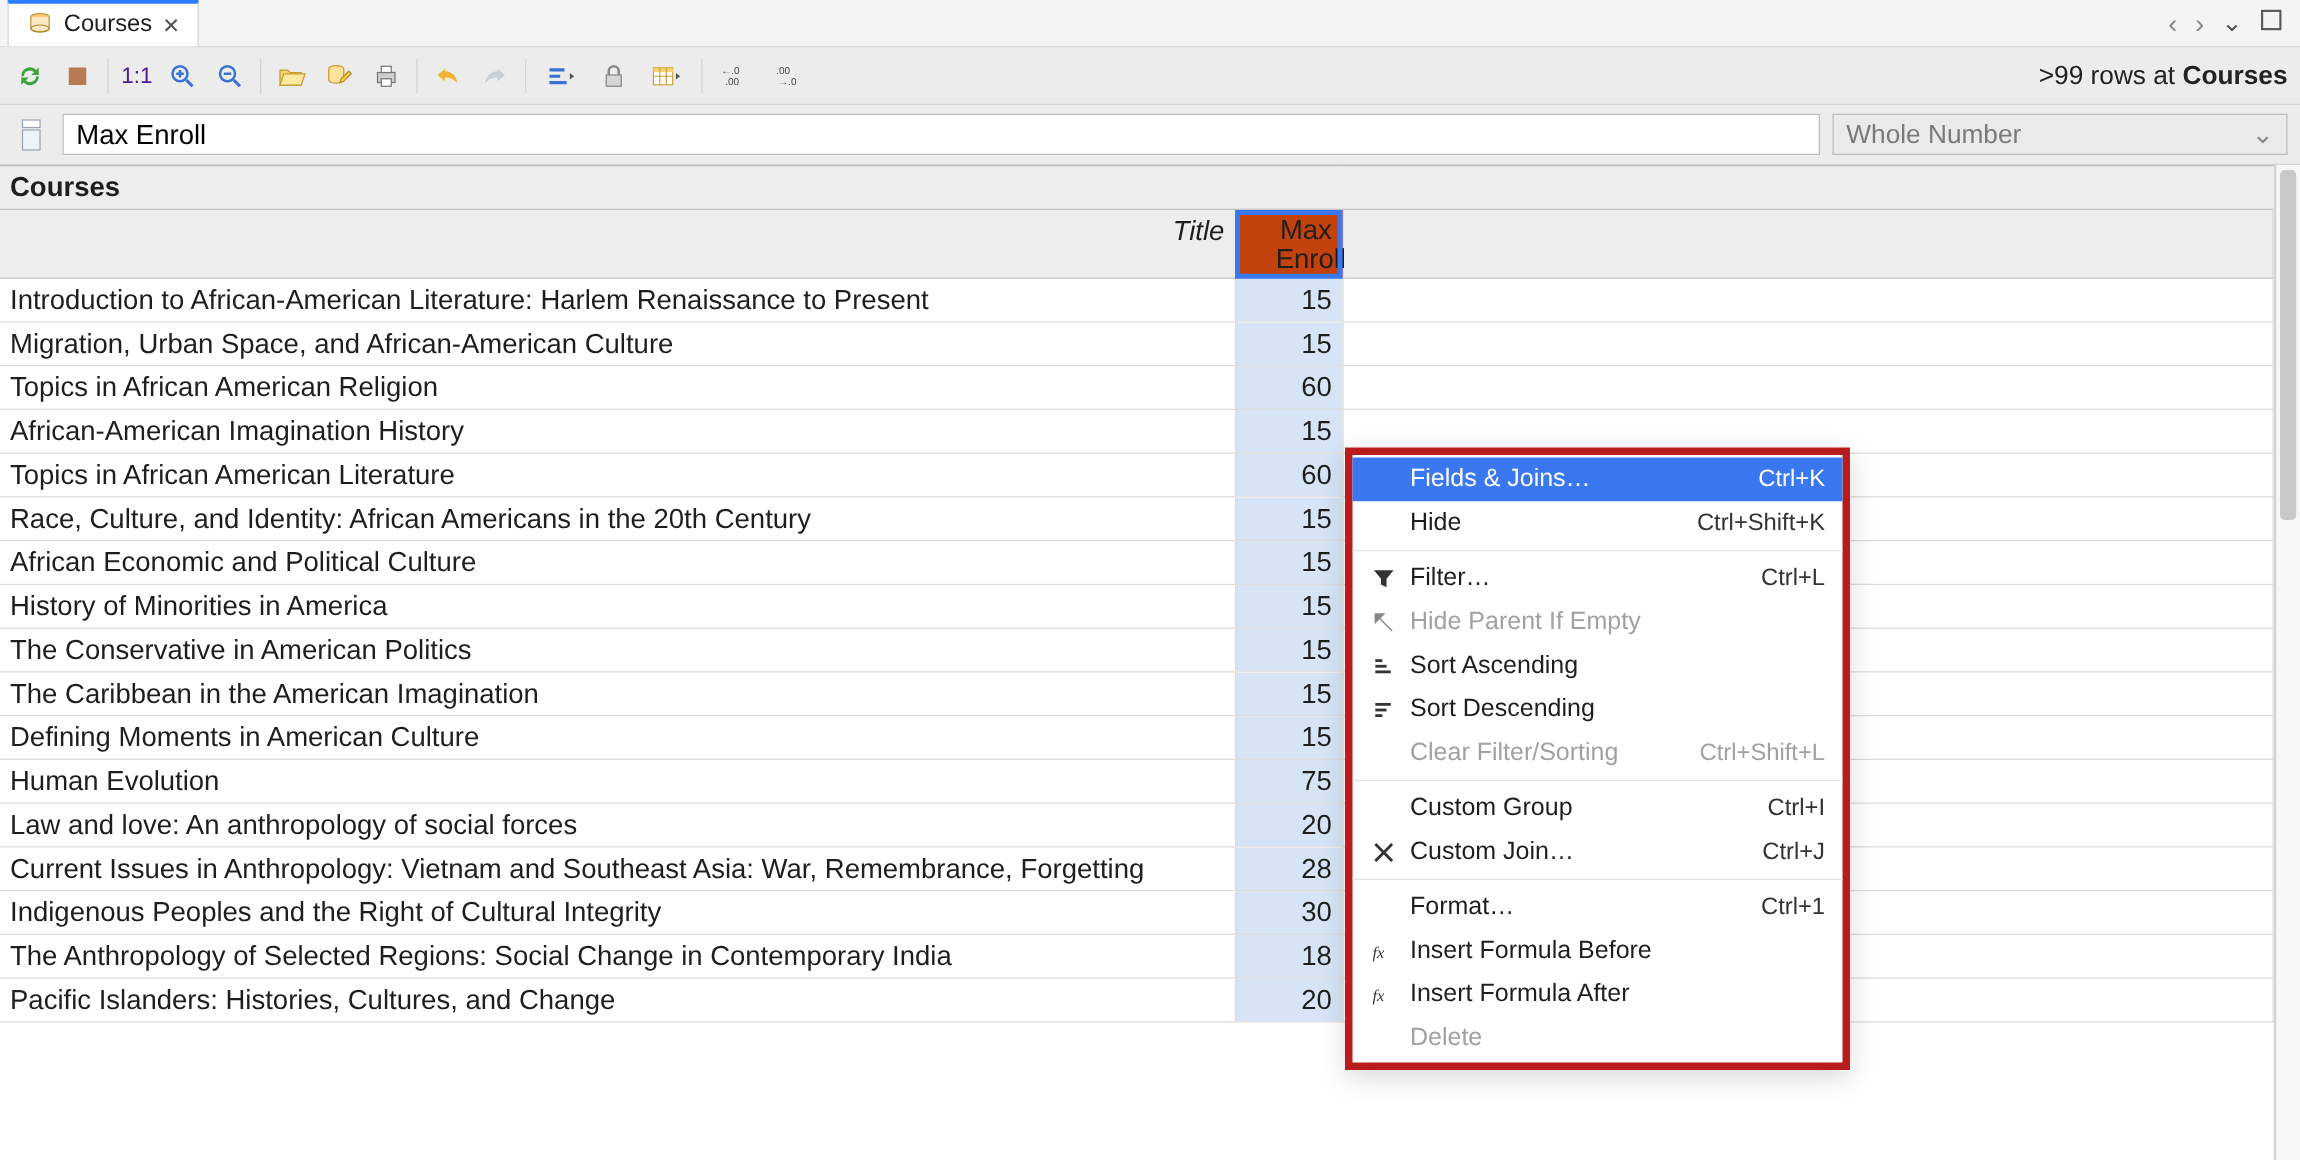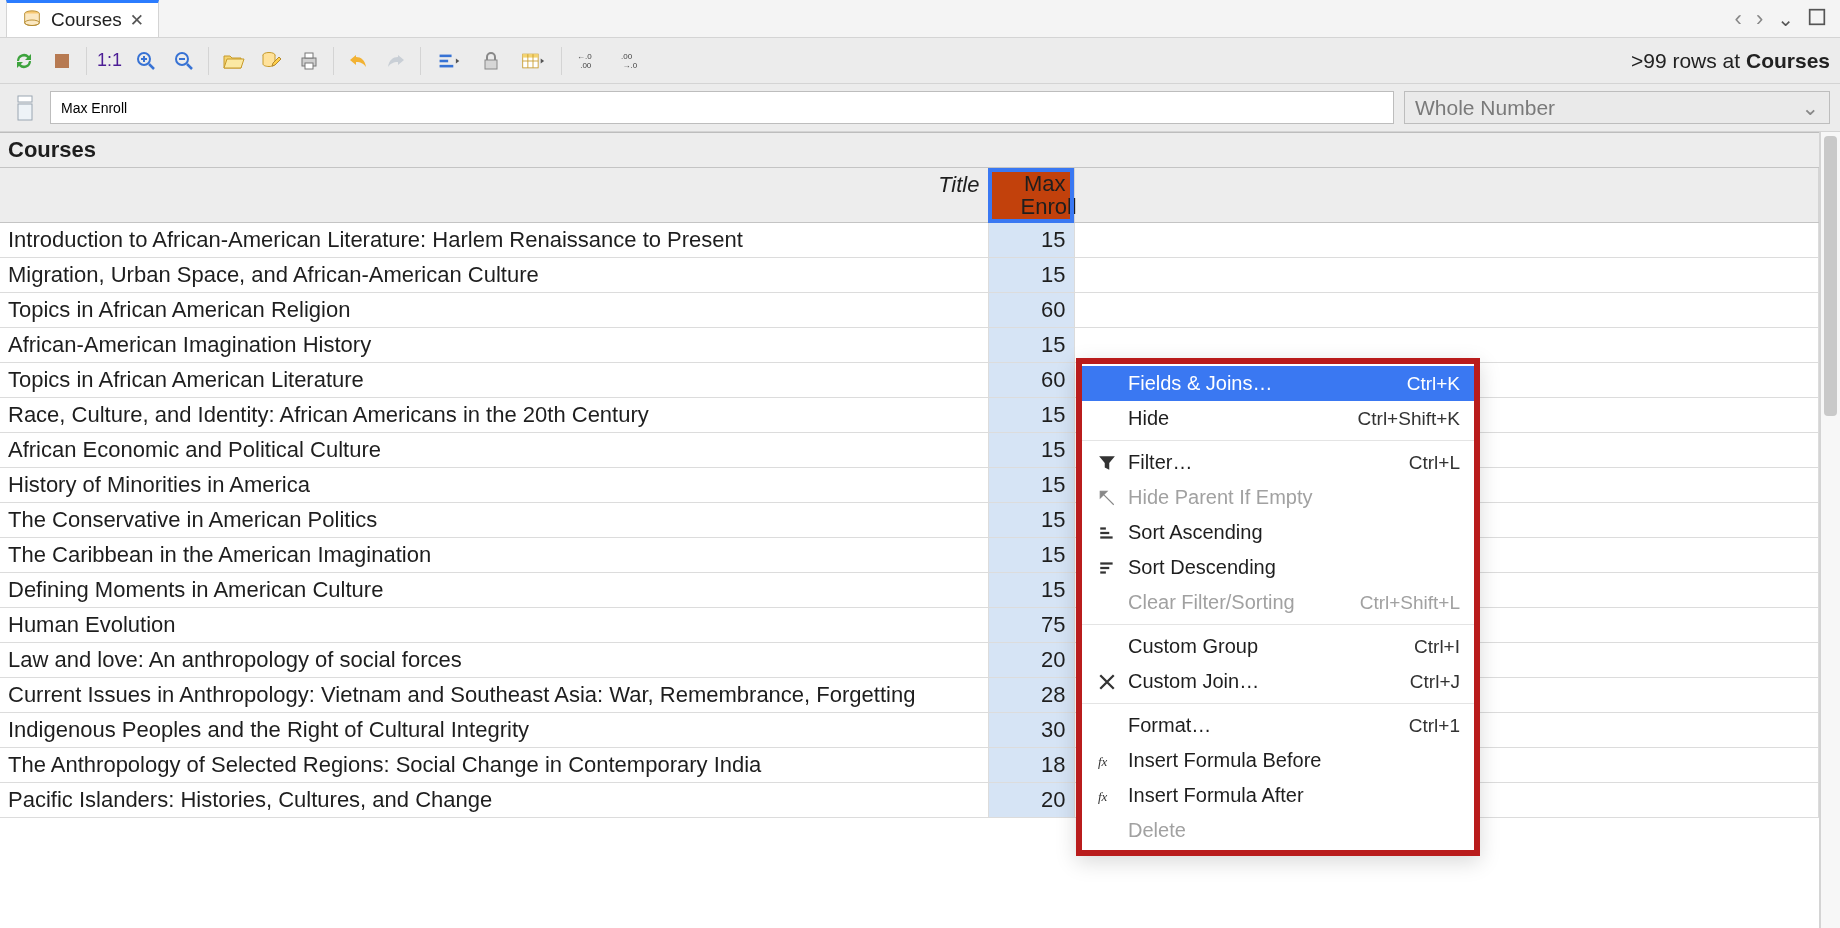--- a/index.html
+++ b/index.html
@@ -36,22 +36,22 @@
   .sep { width:1px; height:28px; background:var(--border-light); }
   .ratio { font-size:18px; color:#4c1d95; }
   .toolbar-spacer { flex:1; }
   .rowcount { font-size:21px; color:#222; }
   .rowcount strong { font-weight:700; }
 
   
   .fieldbar { display:flex; align-items:stretch; height:48px; background:var(--bg2); border-bottom:1px solid var(--border-light); padding:7px 10px; gap:10px; }
   .fieldbar .slot { width:30px; display:flex; align-items:center; justify-content:center; }
   .fieldbar .slot svg { width:22px; height:26px; }
-  .fieldbar input.main { flex:1; border:1px solid #bdbdbd; background:#fff; font-size:14px; padding:4px 10px; outline:none; }
-  .fieldbar .typefield { width:426px; display:flex; align-items:center; border:1px solid #bdbdbd; background:#eaeaea; color:#7a7a7a; padding:0 10px; justify-content:space-between; cursor:pointer; }
+  .fieldbar input.main { flex:1; border:1px solid #bdbdbd; background:#fff; font-size:22px; padding:4px 10px; outline:none; }
+  .fieldbar .typefield { width:364px; display:flex; align-items:center; border:1px solid #bdbdbd; background:#eaeaea; color:#7a7a7a; padding:0 10px; justify-content:space-between; cursor:pointer; }
   .fieldbar .typefield .chev { color:#888; }
 
   
   .data-area { position:relative; flex:1; display:flex; background:#fff; }
   .grid { flex:1; display:flex; flex-direction:column; border-right:1px solid var(--border-light); overflow:hidden; position:relative; }
   .table { width:100%; border-collapse:collapse; table-layout:fixed; }
   .tbl-title th { text-align:left; font-weight:700; font-size:22px; padding:4px 8px; background:#ededed; border-bottom:1px solid var(--border); border-top:1px solid #bdbdbd; }
   .colhead th { background:#ededed; font-weight:400; font-size:22px; padding:4px 8px; border-bottom:1px solid var(--border); border-right:1px solid var(--border-light); }
   .colhead th.title-col { text-align:right; vertical-align:top;font-style:italic; }
   .colhead th.enroll-col { text-align:right; position:relative; }

